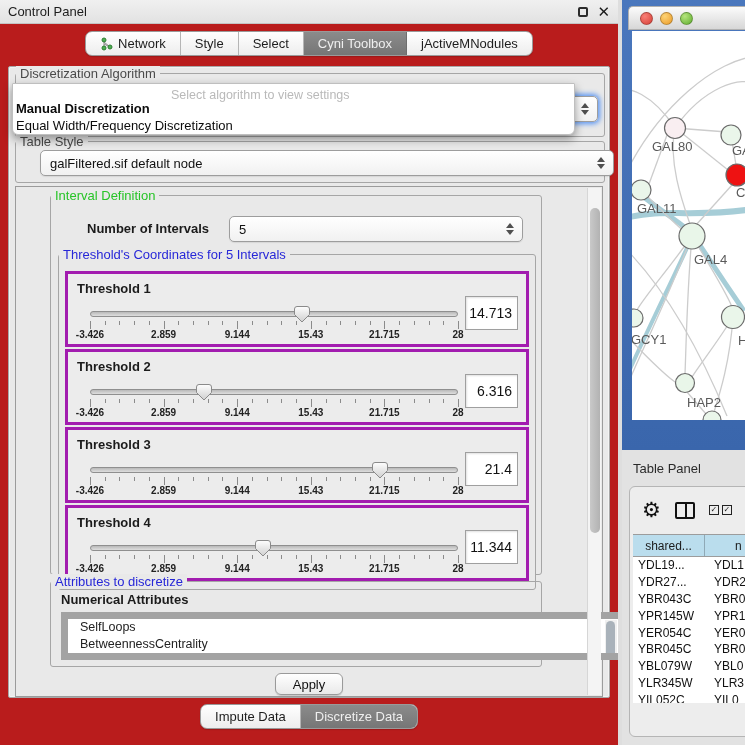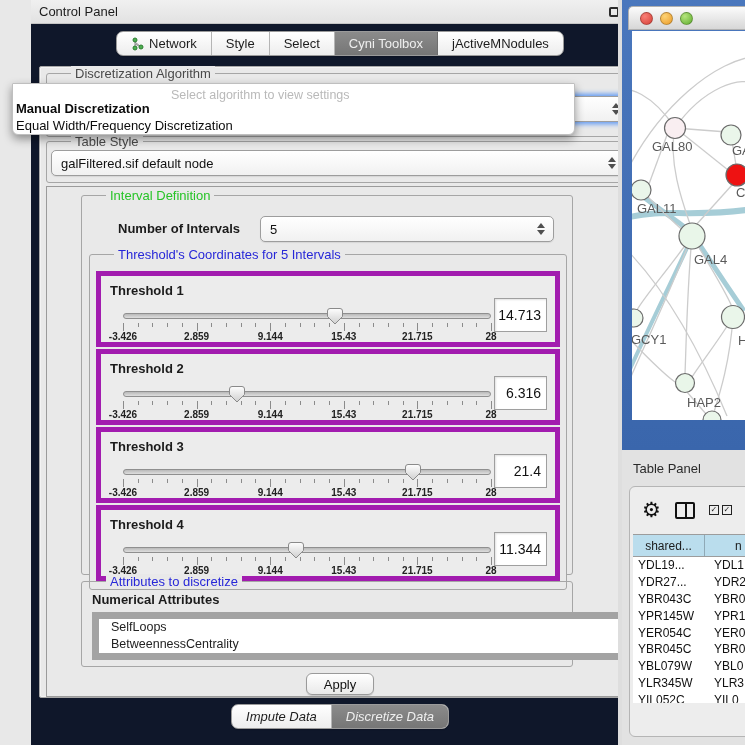--- a/index.html
+++ b/index.html
@@ -1,45 +1,45 @@
 <!DOCTYPE html>
 <html><head>
 <meta charset="utf-8">
 <style>
   * { margin:0; padding:0; box-sizing:border-box; }
   html,body { width:745px; height:745px; overflow:hidden; }
   body { font-family:"Liberation Sans","DejaVu Sans",sans-serif; background:#e8e8e8; position:relative; }
 
   
-  .cp { position:absolute; left:0; top:0; width:618px; height:745px; background:#0f172a;margin-left:31px; }
+  .cp { position:absolute; left:0; top:0; width:618px; height:745px; background:#b91c1c; }
   .cp-titlebar { position:absolute; left:0; top:0; width:100%; height:24px;
     background:linear-gradient(#f0f0f0,#e2e2e2); border-bottom:1px solid #c4c4c4;
     display:flex; align-items:center; padding:0 8px; }
   .cp-title { font-size:13px; color:#1c1c1c; }
   .tb-icons { margin-left:auto; display:flex; align-items:center; gap:9px; }
   .float-icon { width:10px; height:10px; border:2px solid #2b2b2b; border-radius:2px; }
   .close-icon { font-size:15px; font-weight:bold; color:#1a1a1a; line-height:10px; }
 
   
   .seg-row { position:absolute; width:100%; display:flex; justify-content:center; }
   .seg { display:flex; border:1px solid #9a9a9a; border-radius:7px; overflow:hidden;
     background:linear-gradient(#ffffff,#ededed); box-shadow:0 1px 1px rgba(0,0,0,.15); }
   .seg .tab { font-size:13px; color:#1d1d1d; padding:4px 14px; display:flex; align-items:center; gap:5px;
     border-right:1px solid #b5b5b5; cursor:default; white-space:nowrap; }
   .seg .tab:last-child { border-right:none; }
   .seg .tab.sel { background:linear-gradient(#8b8b8b,#767676); color:#efefef; border-right-color:#6e6e6e; }
   .tabs-top { top:31px; }
-  .tabs-bottom { top:704px;font-style:italic; }
+  .tabs-bottom { top:704px; }
 
   
   .outer-box { position:absolute; left:8px; top:66px; width:602px; height:632px;
     border:1px solid #a8a8a8; border-radius:2px; background:#e9e9e9; box-shadow:inset 0 0 0 1px #f3f3f3; }
 
   .group { position:absolute; border:1px solid #a6a6a6; border-radius:3px; }
-  .group > .legend { position:absolute; top:-8px; left:24px; background:#e9e9e9; padding:0 4px;
+  .group > .legend { position:absolute; top:-8px; left:0; background:#e9e9e9; padding:0 4px;
     font-size:13px; color:#4a4a4a; line-height:15px; white-space:nowrap; }
   .legend.green { color:#27c427; }
   .legend.blue  { color:#2727d8; }
 
   .combo { position:absolute; height:26px; border:1px solid #9d9d9d; border-radius:5px;
     background:linear-gradient(#ffffff,#f1f1f1); display:flex; align-items:center;
     font-size:13px; color:#111; padding:0 26px 0 9px; box-shadow:0 1px 1px rgba(0,0,0,.08); }
   .combo .stepper { position:absolute; right:8px; top:50%; transform:translateY(-50%);
     display:flex; flex-direction:column; gap:2px; }
   .combo .stepper i { display:block; width:0; height:0; border-left:4px solid transparent; border-right:4px solid transparent; }
@@ -49,21 +49,21 @@
 
   
   .scrollpane { position:absolute; left:6px; top:119px; width:588px; height:511px;
     border:1px solid #9b9b9b; background:#e9e9e9; }
   .vscroll { position:absolute; right:1px; top:1px; width:14px; height:507px; background:#f4f4f4; border-left:1px solid #d6d6d6; }
   .vscroll .thumb { position:absolute; left:2px; width:10px; border-radius:5px;
     background:linear-gradient(90deg,#c9c9c9,#b2b2b2); }
 
   .noi-label { position:absolute; font-size:13px; font-weight:bold; color:#1b1b1b; }
   .threshold-box { position:absolute; left:6px; width:464px; height:76px;
-    border:5px solid #a21caf; background:#ececec; }
+    border:3px solid #a21caf; background:#ececec; }
   .th-label { position:absolute; left:9px; top:7px; font-size:13px; font-weight:bold; color:#1b1b1b; }
   .slider { position:absolute; left:22px; top:37px; width:368px; height:6px;
     border:1px solid #8f8f8f; border-radius:3px; background:linear-gradient(#b9b9b9,#dedede); }
   .thumb-svg { position:absolute; top:-6px; margin-left:-8px; }
   .ticks { position:absolute; left:22px; top:47px; width:368px; height:8px; }
   .ticks i { position:absolute; top:0; width:1px; background:#8b8b8b; }
   .tick-labels { position:absolute; left:22px; top:55px; width:368px; height:12px; }
   .tick-labels span { position:absolute; transform:translateX(-50%); font-size:10px; font-weight:bold; color:#222; white-space:nowrap; }
   .th-value { position:absolute; right:8px; top:22px; width:53px; height:34px; background:#fff;
     border:1px solid #9f9f9f; box-shadow:inset 1px 1px 2px rgba(0,0,0,.12);
@@ -176,21 +176,21 @@
       <div class="combo focused" style="left:8px; top:22px; width:574px;">
         <span class="stepper">
             <i class="up"></i>
             <i class="dn"></i>
           </span>
       </div>
     </div>
 
     <div class="group" style="left:6px; top:74px; width:590px; height:42px;">
       <span class="legend">Table Style</span>
-      <div class="combo" style="left:4px; top:8px; width:574px;">
+      <div class="combo" style="left:24px; top:8px; width:574px;">
         <span>galFiltered.sif default node</span>
         <span class="stepper">
             <i class="up"></i>
             <i class="dn"></i>
           </span>
       </div>
     </div>
 
     <div class="scrollpane">
 

